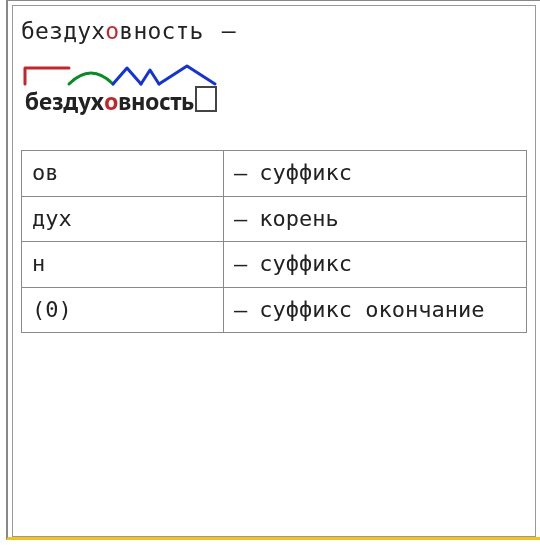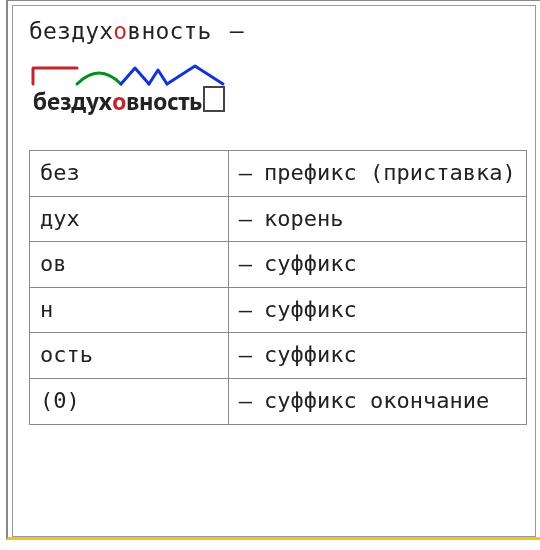--- a/index.html
+++ b/index.html
@@ -20,21 +20,21 @@
     border-right: 2px solid #888;
     border-top: 1px solid #888;
     border-bottom: 3px solid #f4c21e; 
     background: #fff;
     padding: 4px 4px 0 4px;
   }
   .inner {
     border: 1px solid #999;
     box-sizing: border-box;
     height: 100%;
-    padding: 8px 8px 0 16px;
+    padding: 8px 8px 0 8px;
     background: #fff;
     position: relative;
   }
   .headline {
     font-size: 23px;
     font-family: "DejaVu Sans Mono", monospace;
     color: #222;
     margin: 4px 0 18px 0;
     letter-spacing: 0.2px;
   }
@@ -120,37 +120,29 @@
         <path d="M136 22 L164 4 L192 22" fill="none" stroke="#1433d6" stroke-width="3" stroke-linecap="round" stroke-linejoin="round"></path>
       </svg>
       <div class="word">
         <span>бездух</span><span class="accent">о</span><span>вность</span><span class="ending-box"></span>
       </div>
     </div>
 
     <table class="morph">
       <tbody>
         <tr>
-          <td class="left">без</td>
-          <td><span class="row-dash">—</span><span>префикс (приставка)</span></td>
+          <td class="left">ов</td>
+          <td><span class="row-dash">—</span><span>суффикс</span></td>
         </tr>
         <tr>
           <td class="left">дух</td>
           <td><span class="row-dash">—</span><span>корень</span></td>
         </tr>
         <tr>
-          <td class="left">ов</td>
-          <td><span class="row-dash">—</span><span>суффикс</span></td>
-        </tr>
-        <tr>
           <td class="left">н</td>
-          <td><span class="row-dash">—</span><span>суффикс</span></td>
-        </tr>
-        <tr>
-          <td class="left">ость</td>
           <td><span class="row-dash">—</span><span>суффикс</span></td>
         </tr>
         <tr>
           <td class="left">(0)</td>
           <td><span class="row-dash">—</span><span>суффикс окончание</span></td>
         </tr>
       </tbody>
     </table>
 
   </div>

